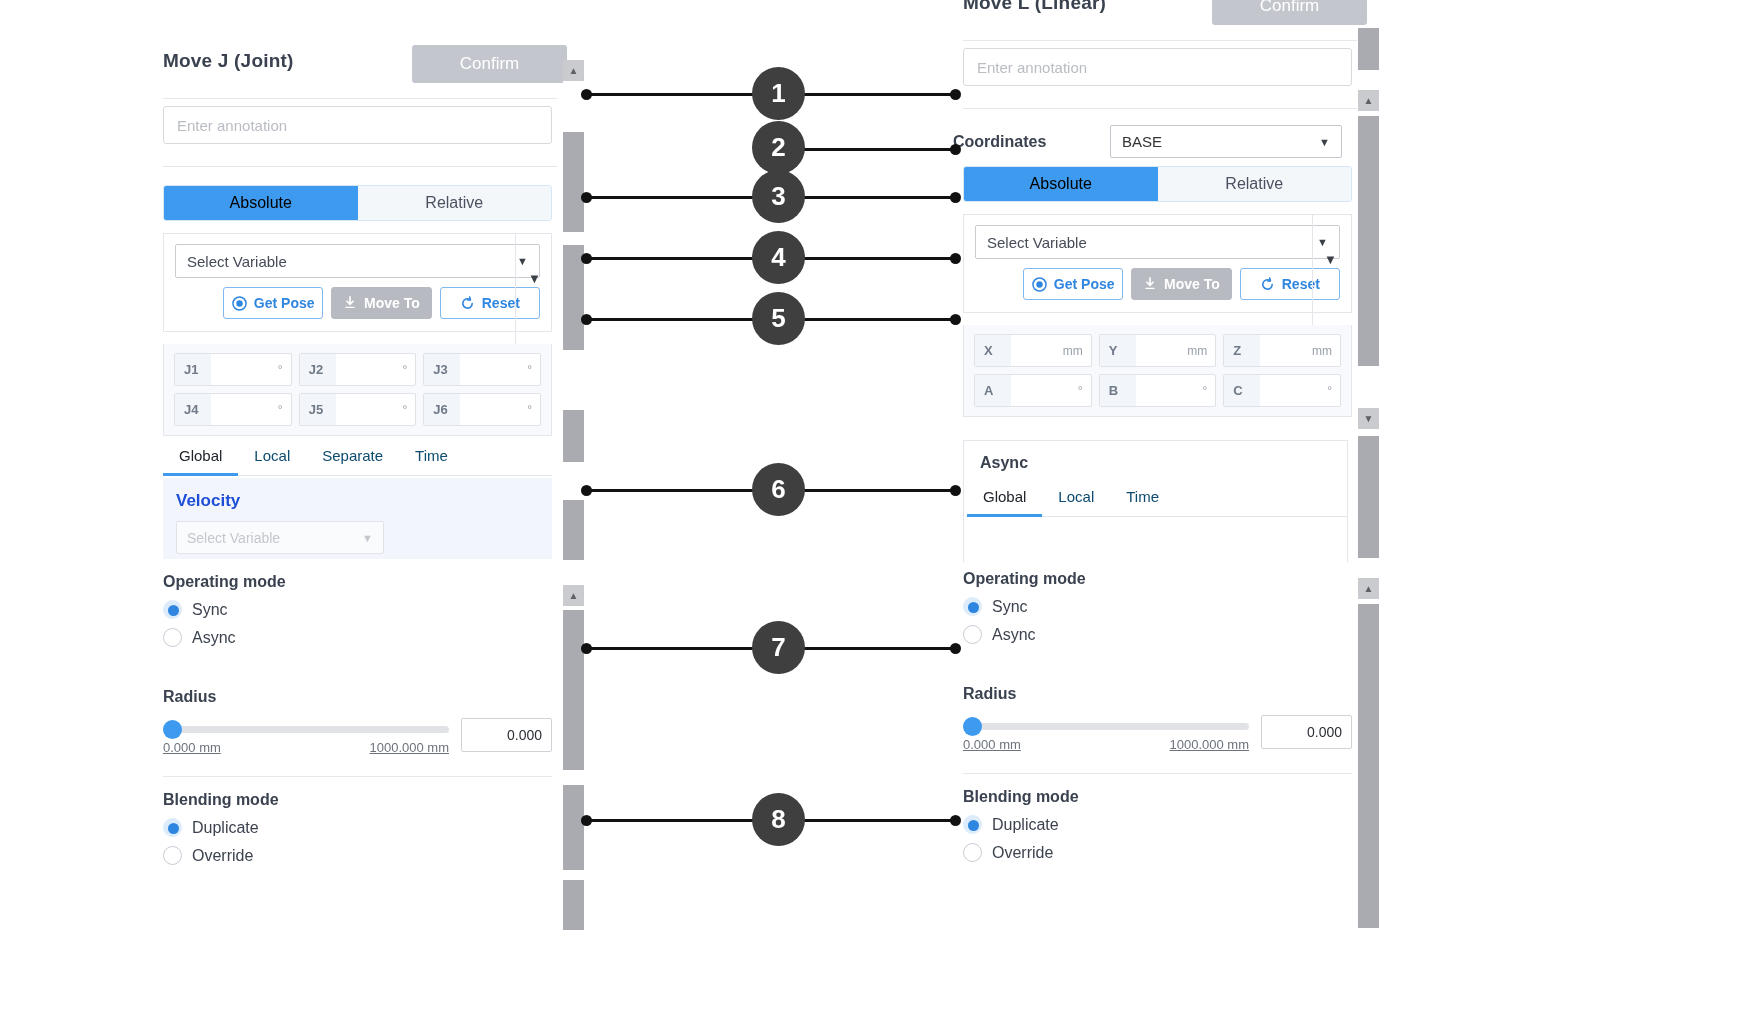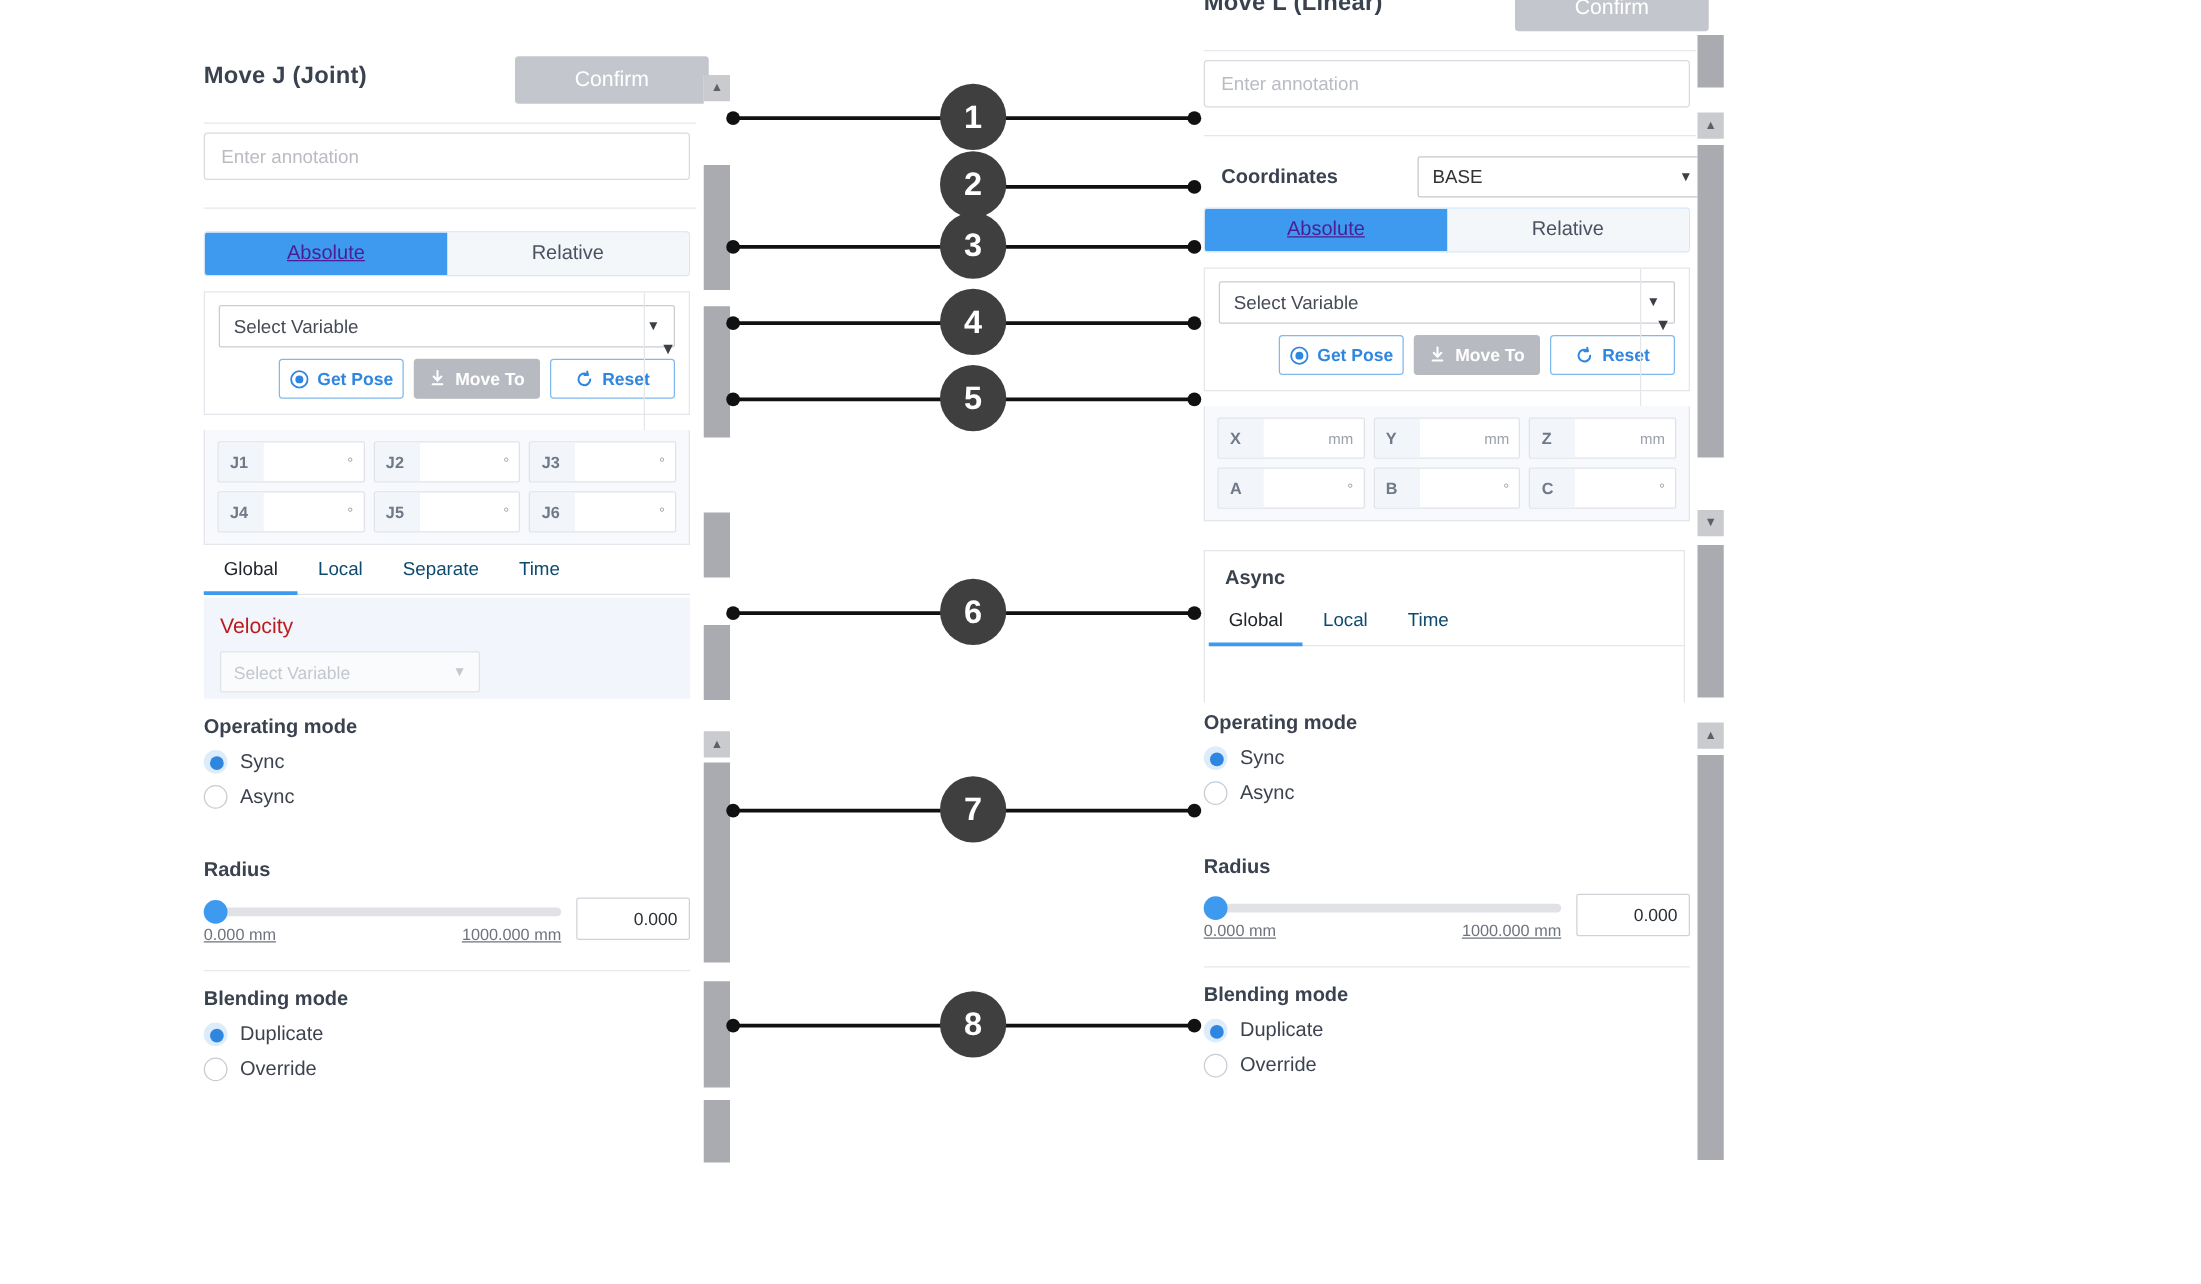--- a/index.html
+++ b/index.html
@@ -31,21 +31,21 @@
   .annot-input::placeholder { color: #b9bcc2; }
 
   .seg {
     display: flex; width: 100%; height: 36px; border-radius: 3px; overflow: hidden;
     border: 1px solid #d5e6f7;
   }
   .seg > div {
     flex: 1; display: flex; align-items: center; justify-content: center;
     font-size: 16px; cursor: pointer;
   }
-  .seg .on  { background: #3d9aee; color: #4c1d95; text-decoration: underline; }
+  .seg .on  { background: #3d9aee; color: #000000; }
   .seg .off { background: #f4f7fa; color: #4a5160; }
 
   .varbox {
     border: 1px solid #e3e6ea; background: #fff; padding: 10px 11px 12px 11px;
   }
   .select-var {
     width: 100%; height: 34px; border: 1px solid #c9ccd1; border-radius: 2px;
     display: flex; align-items: center; padding: 0 11px; font-size: 15px; color: #454b57;
     background: #fff; justify-content: space-between; cursor: pointer;
   }
@@ -73,21 +73,21 @@
   .field .unit { font-size: 12px; color: #9aa1ab; padding-right: 8px; }
 
   .tabs { display: flex; border-bottom: 1px solid #e2e5e9; }
   .tabs > div {
     padding: 7px 16px 9px 16px; font-size: 15px; color: #0c4a6e; cursor: pointer;
     border-bottom: 3px solid transparent; margin-bottom: -1px;
   }
   .tabs .active { color: #20242b; border-bottom-color: #3d9aee; }
 
   .panel-body-tint { background: #f2f6fc; }
-  .ghost-title { font-size: 17px; font-weight: normal; color: #b91c1c; }
+  .ghost-title { font-size: 17px; font-weight: bold; color: #1d4ed8; }
   .ghost-select {
     height: 33px; border: 1px solid #e0e4ea; border-radius: 2px; background: #fafbfd;
     display: flex; align-items: center; justify-content: space-between;
     padding: 0 10px; font-size: 14px; color: #c3c7ce;
   }
 
   .sec-title { font-size: 16px; font-weight: bold; color: #3a4250; }
   .radio-row { display: flex; align-items: center; gap: 10px; margin-top: 9px; }
   .radio {
     width: 19px; height: 19px; border-radius: 50%; border: 1px solid #c7ccd3;
@@ -328,21 +328,21 @@
     <div class="confirm-btn" style="position:absolute; left:272px; top:17px; width:155px; height:38px;">Confirm</div>
 
     <div class="hr" style="position:absolute; left:23px; top:70px; width:394px;"></div>
 
     <div style="position:absolute; left:23px; top:78px; width:389px;">
       <input class="annot-input" placeholder="Enter annotation" style="">
     </div>
 
     <div class="hr" style="position:absolute; left:23px; top:138px; width:394px;"></div>
 
-    <div style="position:absolute; left:37px; top:155px; width:389px; display:flex; align-items:center; justify-content:space-between;">
+    <div style="position:absolute; left:13px; top:155px; width:389px; display:flex; align-items:center; justify-content:space-between;">
       <span class="sec-title">Coordinates</span>
       <div class="coord-select">
         <span>BASE</span>
         <span class="caret">▼</span>
       </div>
     </div>
 
     <div class="seg" style="position:absolute; left:23px; top:196px; width:389px;">
       <div class="on">Absolute</div>
       <div class="off">Relative</div>

